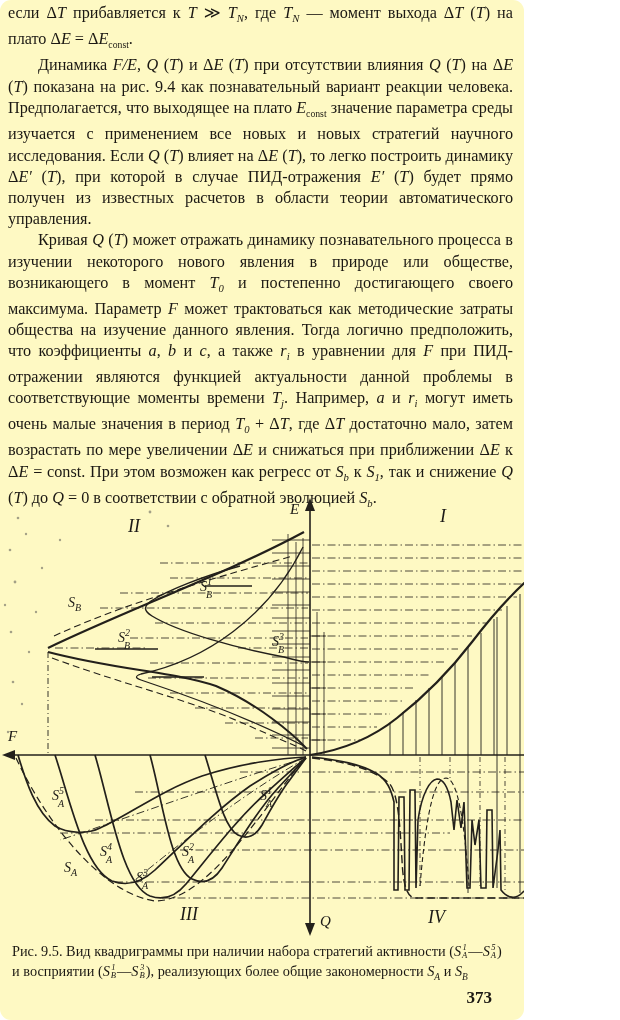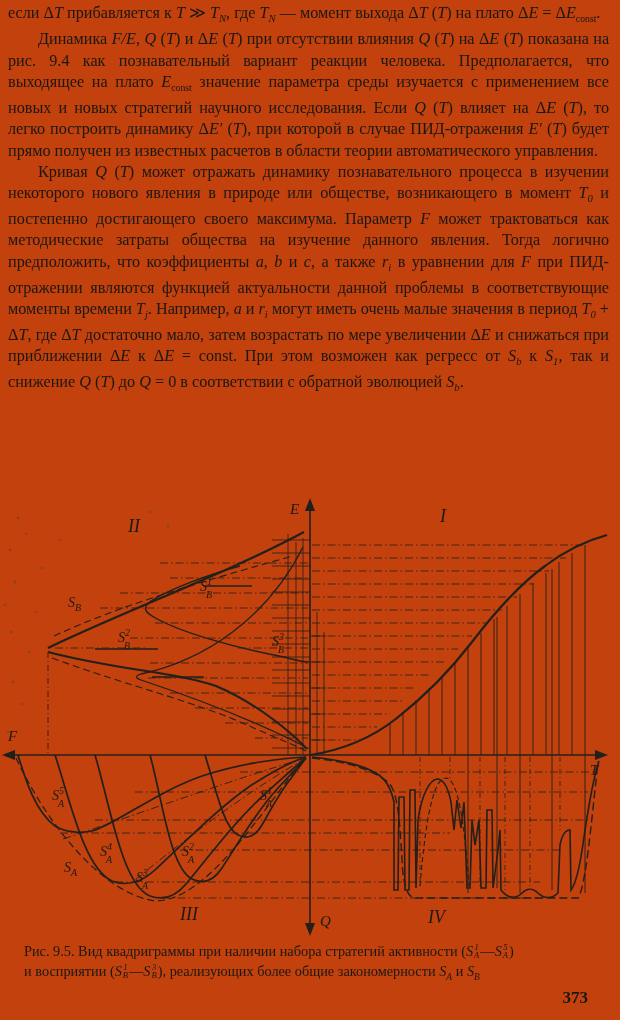--- a/index.html
+++ b/index.html
@@ -1,17 +1,17 @@
 <!DOCTYPE html>
 <html><head>
 <meta charset="utf-8">
 <style>
   html,body{margin:0;padding:0;}
-  .page{position:relative;width:620px;height:1020px;background:#c2410c;overflow:hidden;
-        font-family:"Liberation Serif","DejaVu Serif",serif;color:#1b1813;}
+  .page{position:relative;width:524px;height:1020px;background:#fef9c3;overflow:hidden;
+        font-family:"Liberation Serif","DejaVu Serif",serif;color:#1b1813;border-radius:11px;}
   
   .text-block{position:absolute;left:8px;right:11px;top:3px;
         font-size:16.2px;line-height:21.2px;text-align:justify;font-weight:500;}
   .text-block p{margin:0;text-indent:30px;}
   .text-block p.noindent{text-indent:0;}
   .seg-r{}
   .seg-i{font-style:italic;}
   .seg-sub{font-size:66%;font-style:italic;vertical-align:-18%;}
   .seg-rsub{font-size:60%;vertical-align:-20%;}
   .ss{display:inline-block;vertical-align:-28%;font-size:60%;font-style:italic;
@@ -21,21 +21,21 @@
   .figure-wrap{position:absolute;left:0;top:490px;width:620px;height:448px;}
   svg{display:block;}
   .stk{stroke:#23201b;fill:none;}
   text{fill:#1c1a17;}
   .axl{font:italic 15px "Liberation Serif","DejaVu Serif",serif;}
   .qdl{font:italic 18px "Liberation Serif","DejaVu Serif",serif;}
   .cvl{font:italic 14px "Liberation Serif","DejaVu Serif",serif;}
   .tsup{font-size:10px;font-style:italic;}
   .tsub{font-size:10px;font-style:italic;}
   
-  .caption{position:absolute;left:24px;right:10px;top:941px;
+  .caption{position:absolute;left:12px;right:10px;top:941px;
         font-size:14.3px;line-height:20px;font-weight:500;}
   .caption .cap-line{white-space:nowrap;}
   .page-number{position:absolute;right:32px;top:988px;font-size:17px;font-weight:bold;}
 </style>
 </head>
 <body>
 
 <div class="page">
 
   <div class="text-block">

